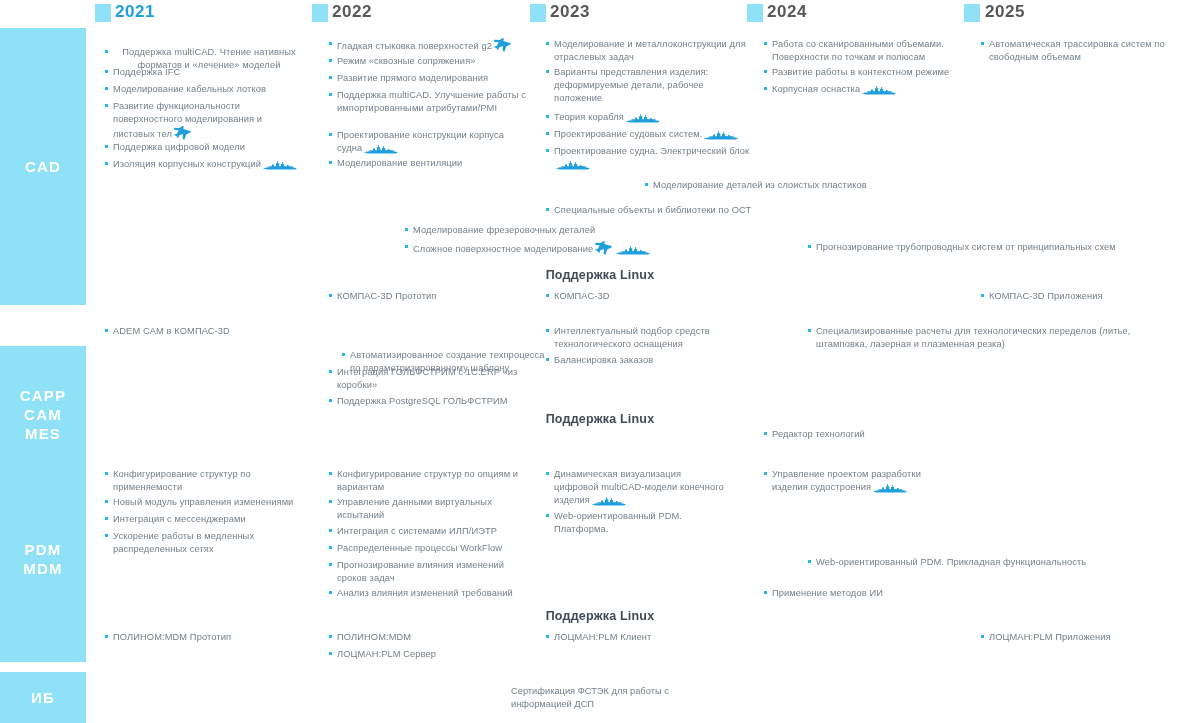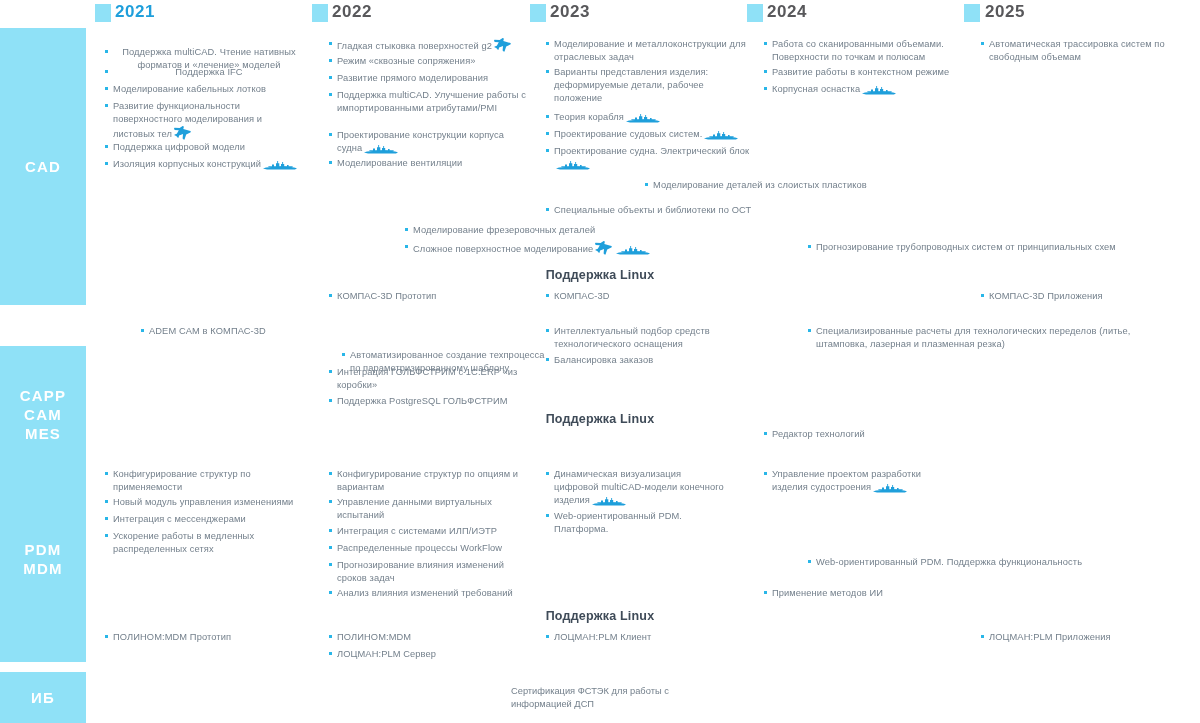--- a/index.html
+++ b/index.html
@@ -104,21 +104,21 @@
       <div class="cat-block" style="top: 672px; height: 51px; background: rgb(143, 225, 247);">
         <div class="cat-label">ИБ</div>
       </div>
     </div>
 
   <div id="items-layer">
       <div class="item" style="left: 105px; top: 46px; width: 200px; text-align: center;">
         <span class="bullet" style="background: rgb(41, 182, 232);"></span>
         <span class="txt">Поддержка multiCAD. Чтение нативных форматов и «лечение» моделей</span>
       </div>
-      <div class="item" style="left: 105px; top: 66px; width: 200px; text-align: center;">
+      <div class="item" style="left: 105px; top: 66px; width: 200px;">
         <span class="bullet" style="background: rgb(41, 182, 232);"></span>
         <span class="txt">Поддержка IFC</span>
       </div>
       <div class="item" style="left: 105px; top: 83px; width: 200px;">
         <span class="bullet" style="background: rgb(41, 182, 232);"></span>
         <span class="txt">Моделирование кабельных лотков</span>
       </div>
       <div class="item" style="left: 105px; top: 100px; width: 200px;">
         <span class="bullet" style="background: rgb(41, 182, 232);"></span>
         <span class="txt">Развитие функциональности поверхностного моделирования и листовых тел<span><span class="icon-plane"><svg width="17" height="14" viewBox="0 0 17 14">
@@ -243,21 +243,21 @@
         <span class="txt">КОМПАС-3D Прототип</span>
       </div>
       <div class="item" style="left: 546px; top: 290px; width: 200px;">
         <span class="bullet" style="background: rgb(41, 182, 232);"></span>
         <span class="txt">КОМПАС-3D</span>
       </div>
       <div class="item" style="left: 981px; top: 290px; width: 210px;">
         <span class="bullet" style="background: rgb(41, 182, 232);"></span>
         <span class="txt">КОМПАС-3D Приложения</span>
       </div>
-      <div class="item" style="left: 105px; top: 325px; width: 215px; margin-left: 36px;">
+      <div class="item" style="left: 105px; top: 325px; width: 215px;">
         <span class="bullet" style="background: rgb(41, 182, 232);"></span>
         <span class="txt">ADEM CAM в КОМПАС-3D</span>
       </div>
       <div class="item" style="left: 342px; top: 325px; width: 205px; margin-top: 24px;">
         <span class="bullet" style="background: rgb(41, 182, 232);"></span>
         <span class="txt">Автоматизированное создание техпроцесса по параметризированному шаблону</span>
       </div>
       <div class="item" style="left: 329px; top: 366px; width: 205px;">
         <span class="bullet" style="background: rgb(41, 182, 232);"></span>
         <span class="txt">Интеграция ГОЛЬФСТРИМ с 1C:ERP «из коробки»</span>
@@ -335,21 +335,21 @@
       </div>
       <div class="item" style="left: 764px; top: 468px; width: 180px;">
         <span class="bullet" style="background: rgb(41, 182, 232);"></span>
         <span class="txt">Управление проектом разработки изделия судостроения<span><span class="icon-ship"><svg width="34" height="11" viewBox="0 0 34 11">
                 <path fill="#1f9fdb" d="M0 9.4 L3 8.6 L6 8.2 L9 8.0 L9 5.6 L11 5.6 L11 7.9 L13 7.8 L13 4.2 L14.2 4.2 L14.2 2.0 L15.1 2.0 L15.1 4.2 L16.3 4.2 L16.3 7.7 L18 7.6 L18 5.0 L19.2 5.0 L19.2 3.1 L20.1 3.1 L20.1 5.0 L21.2 5.0 L21.2 7.6 L24 7.7 L24 6.0 L25.6 6.0 L25.6 7.8 L28 8.0 L31 8.4 L34 9.2 L32 10.6 L4 10.6 Z"></path>
                 <path fill="#1f9fdb" d="M5 7.2 L30 7.2 L29 8.3 L6 8.3 Z"></path>
               </svg></span></span></span>
       </div>
       <div class="item" style="left: 808px; top: 556px; width: 320px;">
         <span class="bullet" style="background: rgb(41, 182, 232);"></span>
-        <span class="txt">Web-ориентированный PDM. Поддержка функциональность</span>
+        <span class="txt">Web-ориентированный PDM. Прикладная функциональность</span>
       </div>
       <div class="item" style="left: 764px; top: 587px; width: 220px;">
         <span class="bullet" style="background: rgb(41, 182, 232);"></span>
         <span class="txt">Применение методов ИИ</span>
       </div>
       <div class="item" style="left: 105px; top: 631px; width: 200px;">
         <span class="bullet" style="background: rgb(41, 182, 232);"></span>
         <span class="txt">ПОЛИНОМ:MDM Прототип</span>
       </div>
       <div class="item" style="left: 329px; top: 631px; width: 200px;">

